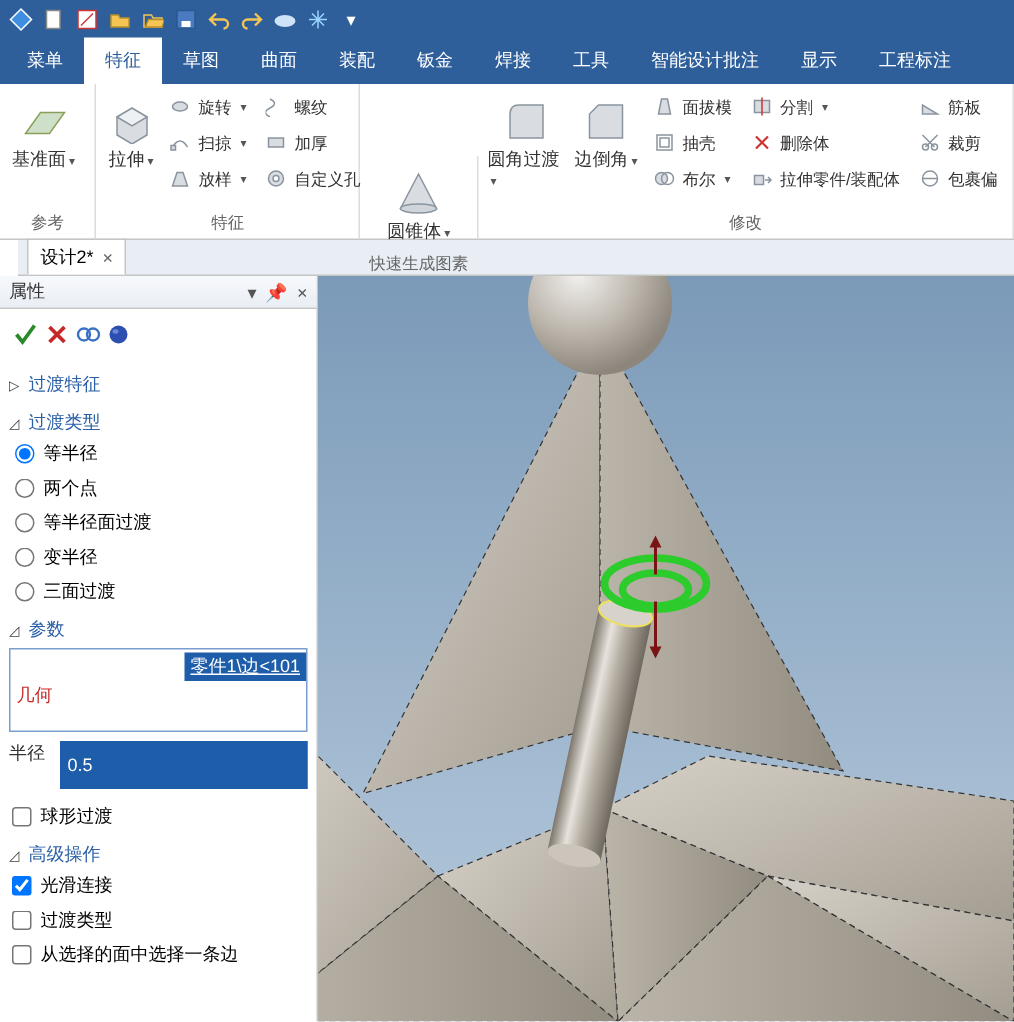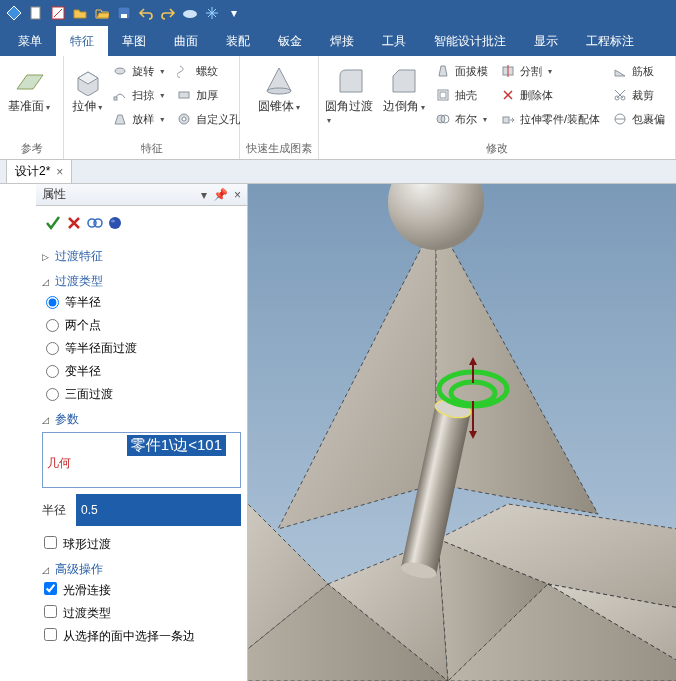--- a/index.html
+++ b/index.html
@@ -4,69 +4,69 @@
 <style>
   * { box-sizing: border-box; margin: 0; padding: 0; font-family: "Microsoft YaHei", Arial, sans-serif; font-size: 12px; }
   body { width: 676px; height: 681px; overflow: hidden; background: #fff; }
 
   
   .qat { height: 26px; background: #2e5f9a; display: flex; align-items: center; padding: 0 4px; gap: 2px; }
   .qat .qicon { width: 20px; height: 20px; display: flex; align-items: center; justify-content: center; }
   .qat svg { display: block; }
 
   
-  .tabstrip { height: 30px; background: #2e5f9a; display: flex; align-items: center; padding: 0 4px; }
+  .tabstrip { height: 30px; background: #2e5f9a; display: flex; align-items: flex-end; padding: 0 4px; }
   .tab { color: #fff; padding: 7px 14px 7px; cursor: default; }
   .tab.active { background: #fff; color: #2e5f9a; }
 
   
   .ribbon { height: 104px; background: #fff; border-bottom: 1px solid #c5c5c5; display: flex; }
   .group { border-right: 1px solid #dcdcdc; display: flex; flex-direction: column; }
   .group .controls { flex: 1; display: flex; align-items: flex-start; padding: 4px 6px; gap: 4px; }
   .group .label { text-align: center; color: #666; font-size: 11px; padding: 2px 0 3px; }
   .bigbtn { width: 46px; display: flex; flex-direction: column; align-items: center; gap: 2px; padding-top: 4px; }
   .bigbtn .bicon { width: 34px; height: 34px; display: flex; align-items: center; justify-content: center; }
   .bigbtn .blabel { font-size: 11px; color: #333; text-align: left; line-height: 13px; }
   .smallcol { display: flex; flex-direction: column; gap: 2px; }
   .smallbtn { display: flex; align-items: center; gap: 4px; height: 22px; padding: 0 4px; }
   .smallbtn .sicon { width: 16px; height: 16px; display:flex; align-items:center; justify-content:center; }
   .smallbtn .slabel { font-size: 11px; color: #333; white-space: nowrap; }
   .chev { font-size: 8px; color: #555; margin-left: 2px; }
 
   
-  .doctabs { height: 24px; background: #e9eef5; border-bottom: 1px solid #c5c5c5; display: flex; align-items: flex-end; padding-left: 6px; }
+  .doctabs { height: 24px; background: #e9eef5; border-bottom: 1px solid #c5c5c5; display: flex; align-items: flex-end; padding-left: 6px; margin-left: 12px; }
   .doctab { background: #fff; border: 1px solid #c5c5c5; border-bottom: none; padding: 3px 8px; display: flex; align-items: center; gap: 6px; }
   .doctab .close { color: #666; }
 
   
-  .main { display: flex; height: calc(681px - 26px - 30px - 104px - 24px); margin-left: 36px; }
+  .main { display: flex; height: calc(681px - 26px - 30px - 104px - 24px); }
   .panel { width: 212px; border-right: 1px solid #c5c5c5; background: #fff; display: flex; flex-direction: column; }
   .panel-header { height: 22px; background: linear-gradient(#f7f9fc,#e9eef5); border-bottom: 1px solid #c5c5c5; display: flex; align-items: center; padding: 0 6px; justify-content: space-between; }
   .panel-header .ptitle { font-size: 12px; color: #333; }
   .panel-header .pright { display:flex; gap:6px; color:#555; }
   .panel-body { flex:1; overflow:auto; padding: 4px 6px 12px; }
   .okcancel { display:flex; align-items:center; gap:4px; padding:4px 2px 8px; }
   .okcancel svg { display:block; }
 
   .sec { margin-top: 8px; }
   .sec-h { display:flex; align-items:center; gap:6px; color:#2b60a8; font-size:12px; margin-bottom:4px; }
   .sec-h .tw { color:#444; font-size:9px; }
   .sec-h.feat .name { color:#2b60a8; }
   .radios { display:flex; flex-direction:column; gap:6px; padding-left:4px; }
   .radio { display:flex; align-items:center; gap:6px; }
   .radio input { margin:0; }
-  .paramrow { display:flex; align-items:center; gap:8px; margin-top:6px; }
+  .paramrow { display:flex; align-items:flex-start; gap:8px; margin-top:6px; }
   .plabel { width:36px; color:#333; }
   .plabel.red { color:#c62828; }
   .pinput { flex:1; height:32px; border:1px solid #7a9ecf; padding:0 4px; }
   .pinput.sel { background:#1e5daa; color:#fff; border:1px solid #1e5daa; }
   .geobox { border:1px solid #7a9ecf; height:56px; padding:2px; margin-top:4px; position:relative; }
-  .geosel { position:absolute; top:2px; right:14px; background:#1e5daa; color:#fff; font-size:15px; padding:1px 4px; }
+  .geosel { position:absolute; top:2px; right:0; background:#1e5daa; color:#fff; font-size:12px; padding:1px 4px;text-decoration:underline; }
   .chks { display:flex; flex-direction:column; gap:6px; padding-left:2px; margin-top:4px; }
-  .chk { display:flex; align-items:flex-start; gap:6px; }
+  .chk { display:flex; align-items:center; gap:6px; }
   .chk input { margin:0; }
 
   
   .viewport { flex:1; position:relative; overflow:hidden; background:linear-gradient(#7b9ab8 0%, #a6bdd3 70%, #b4c7d9 100%); }
   .viewport svg { position:absolute; inset:0; }
 </style>
 </head>
 <body>
 
 <div class="qat">
@@ -223,21 +223,21 @@
                 <circle cx="7" cy="7" r="2" fill="#fff" stroke="#8a949e"></circle>
               </svg>
             </span>
             <span class="slabel">自定义孔</span>
           </div>
       </div>
     </div>
     <div class="label">特征</div>
   </div>
 
-  <div class="group" style="width:88px;">
+  <div class="group" style="width:88px;margin-top:48px;">
     <div class="controls" style="justify-content:center;">
       <div class="bigbtn" style="width:60px;">
         <div class="bicon">
             <svg width="30" height="32">
               <polygon points="15,3 27,26 3,26" fill="#d9dde2" stroke="#8a949e"></polygon>
               <ellipse cx="15" cy="26" rx="12" ry="3" fill="#cfd5db" stroke="#8a949e"></ellipse>
             </svg>
           </div>
         <div class="blabel"><span>圆锥体</span><span class="chev">▾</span></div>
       </div>

